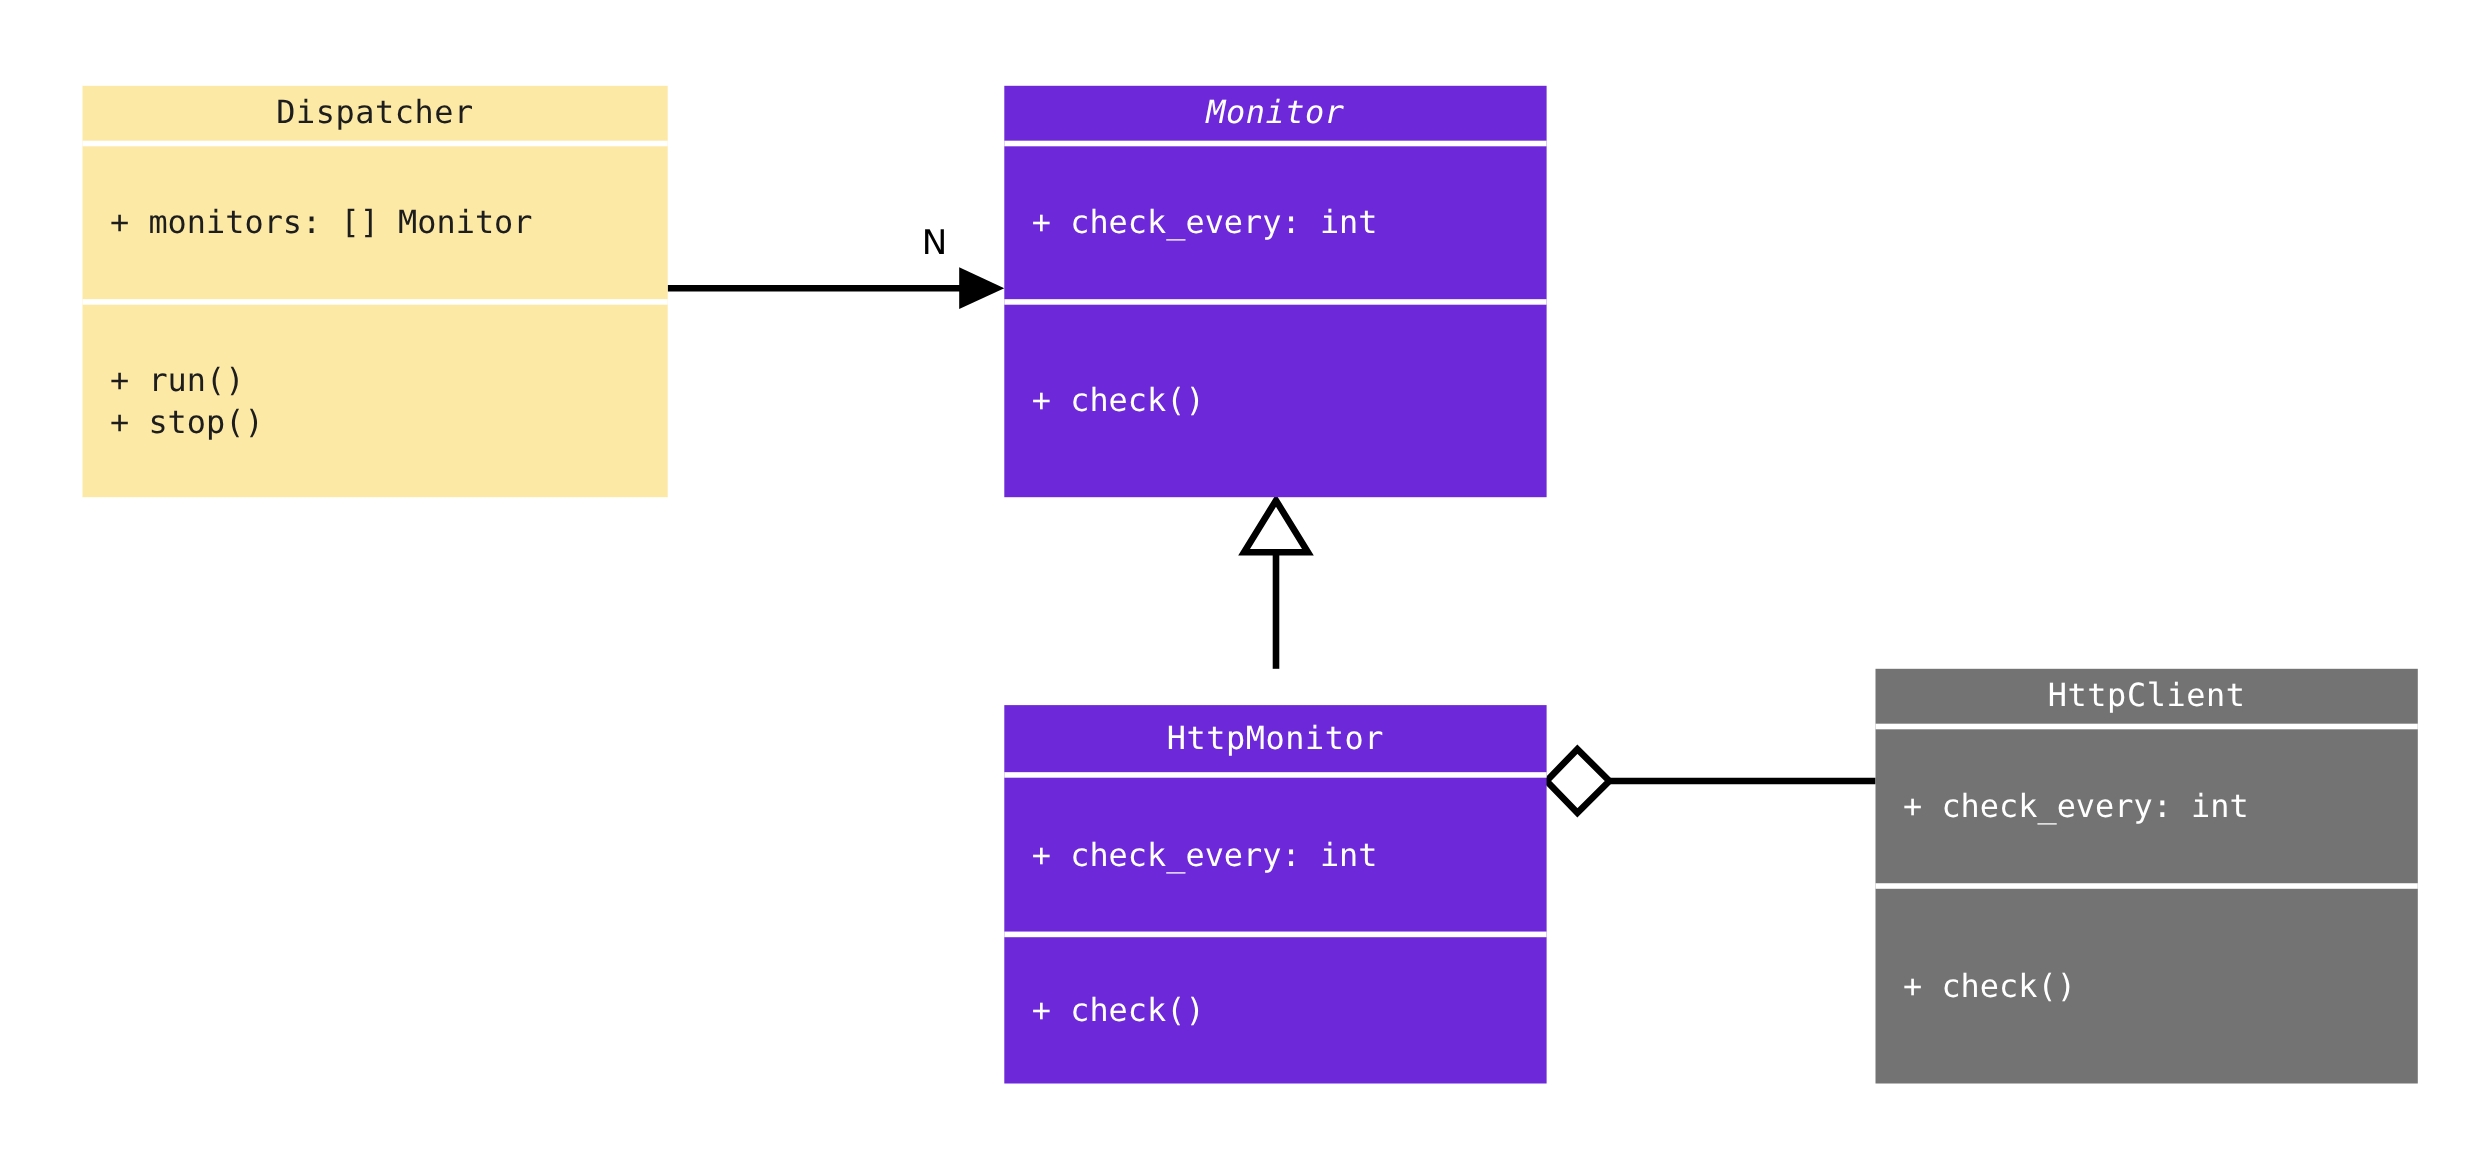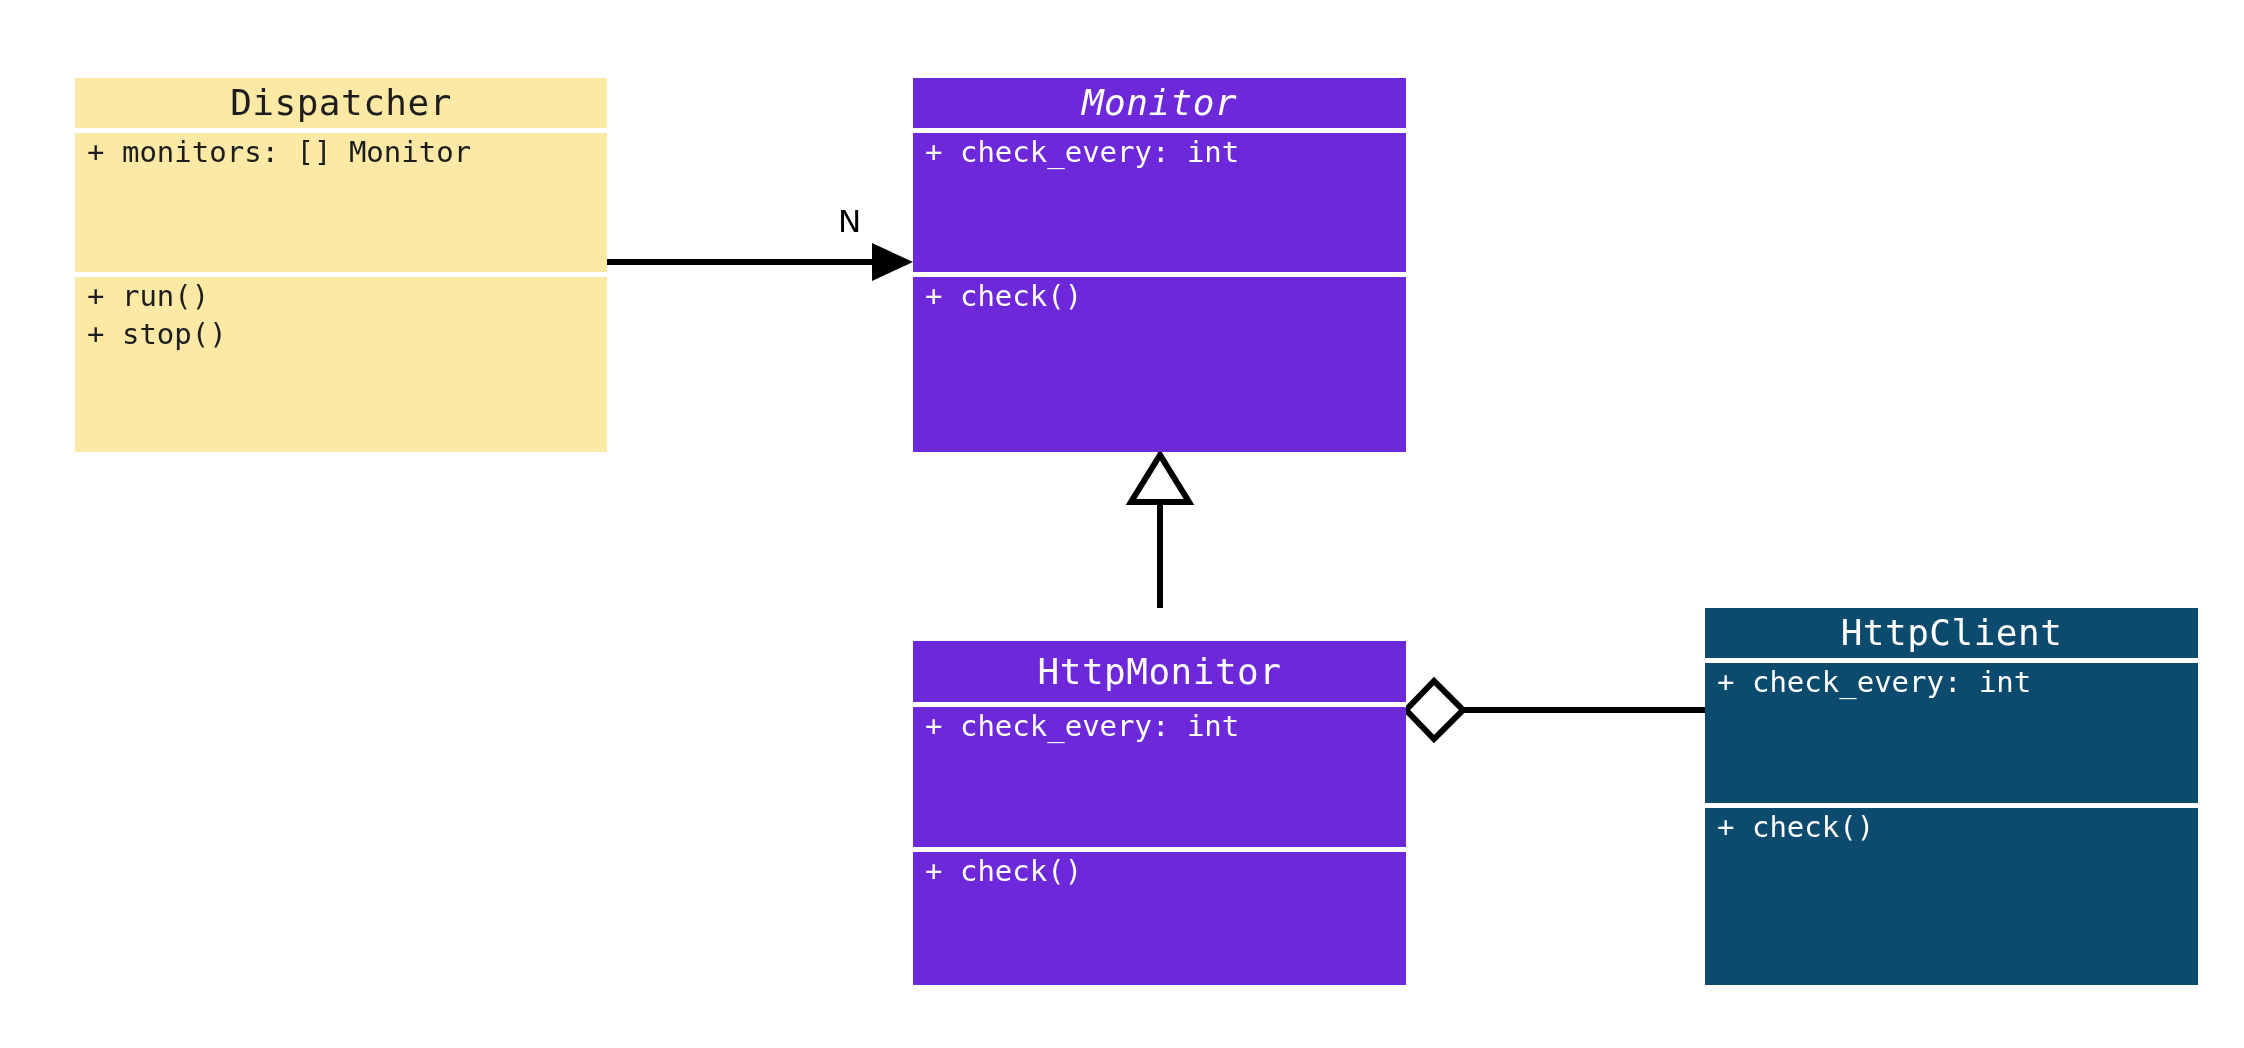--- a/index.html
+++ b/index.html
@@ -32,51 +32,51 @@
     overflow: hidden;
   }
   .compartment + .compartment {
     border-top: 5px solid #ffffff;
   }
   .cls-title {
     display: flex;
     align-items: center;
     justify-content: center;
     text-align: center;
-    font-size: 36px;
+    font-size: 29px;
     letter-spacing: 0.5px;
     line-height: 1.1;
   }
   .cls-title.abstract {
     font-style: italic;
   }
   .cls-body {
     display: flex;
     flex-direction: column;
-    justify-content: flex-start;
-    padding-left: 12px;
+    justify-content: center;
+    padding-left: 25px;
     font-size: 29px;
     line-height: 1.32;
   }
   .member {
     white-space: pre;
   }
 
   
   .theme-yellow .compartment { background: #fce9a6; }
   .theme-yellow .cls-title,
   .theme-yellow .cls-body { color: #1d1d1d; }
 
   
   .theme-blue .compartment { background: #6d28d9; }
   .theme-blue .cls-title,
   .theme-blue .cls-body { color: #ffffff; }
 
   
-  .theme-green .compartment { background: #0c4a6e; }
+  .theme-green .compartment { background: #737373; }
   .theme-green .cls-title,
   .theme-green .cls-body { color: #ffffff; }
 
   
   #connectors {
     position: absolute;
     left: 0;
     top: 0;
     width: 2244px;
     height: 1048px;

